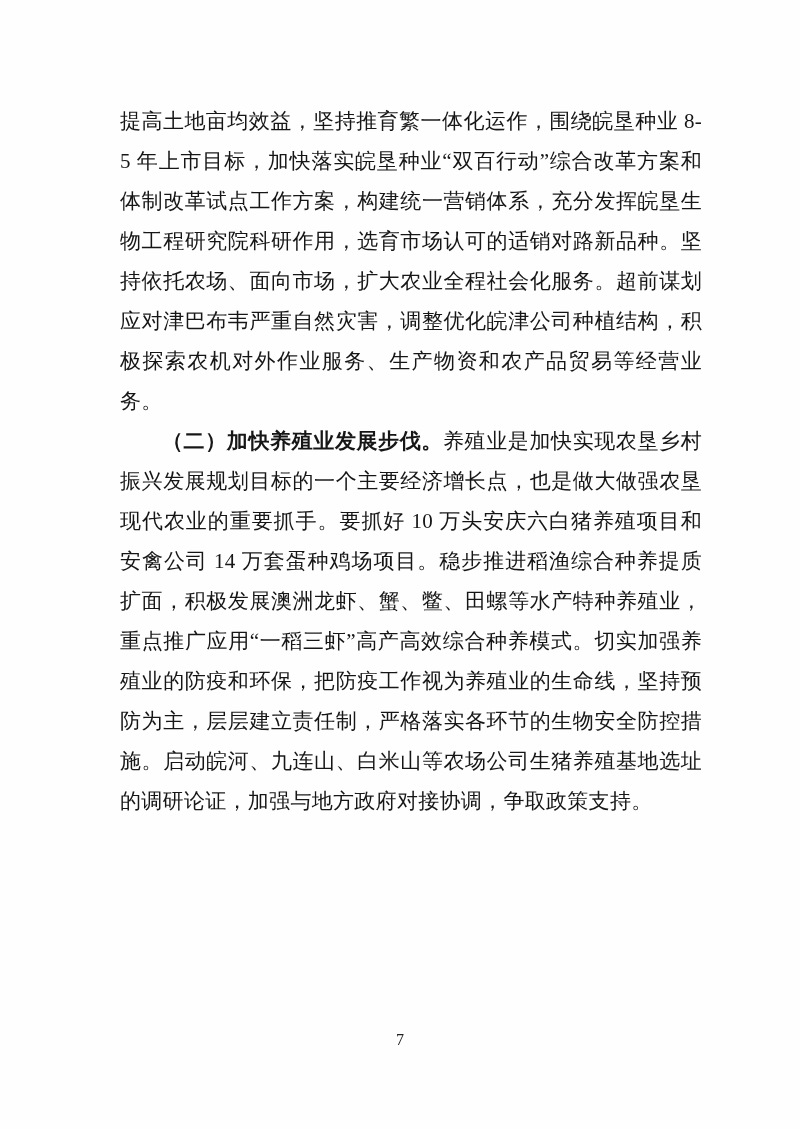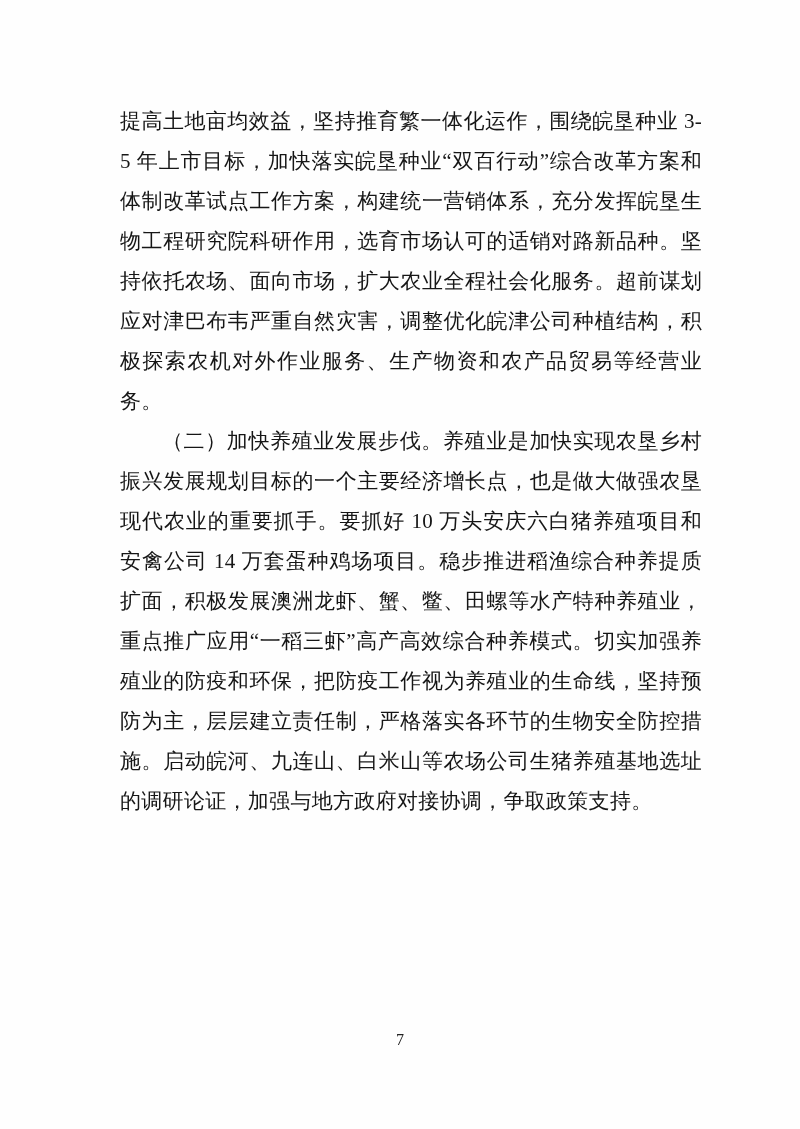--- a/index.html
+++ b/index.html
@@ -29,40 +29,40 @@
   }
   .para {
     margin: 0;
     padding: 0;
     text-indent: 0;
   }
   .para.indent {
     text-indent: 2em;
   }
   .lead {
-    font-weight: normal;
+    font-weight: bold;
   }
   .page-number {
     position: absolute;
     top: 1029px;
     left: 0;
     width: 800px;
     text-align: center;
     font-size: 16px;
     line-height: 22px;
     color: #222222;
   }
 </style>
 </head>
 <body>
 
 <div class="page">
   <div class="text-block">
 
-    <p class="para"><span>提高土地亩均效益，坚持推育繁一体化运作，围绕皖垦种业 3-5 年上市目标，加快落实皖垦种业“双百行动”综合改革方案和体制改革试点工作方案，构建统一营销体系，充分发挥皖垦生物工程研究院科研作用，选育市场认可的适销对路新品种。坚持依托农场、面向市场，扩大农业全程社会化服务。超前谋划应对津巴布韦严重自然灾害，调整优化皖津公司种植结构，积极探索农机对外作业服务、生产物资和农产品贸易等经营业务。</span></p>
+    <p class="para"><span>提高土地亩均效益，坚持推育繁一体化运作，围绕皖垦种业 8-5 年上市目标，加快落实皖垦种业“双百行动”综合改革方案和体制改革试点工作方案，构建统一营销体系，充分发挥皖垦生物工程研究院科研作用，选育市场认可的适销对路新品种。坚持依托农场、面向市场，扩大农业全程社会化服务。超前谋划应对津巴布韦严重自然灾害，调整优化皖津公司种植结构，积极探索农机对外作业服务、生产物资和农产品贸易等经营业务。</span></p>
 
     <p class="para indent"><span class="lead">（二）加快养殖业发展步伐。</span><span>养殖业是加快实现农垦乡村振兴发展规划目标的一个主要经济增长点，也是做大做强农垦现代农业的重要抓手。要抓好 10 万头安庆六白猪养殖项目和安禽公司 14 万套蛋种鸡场项目。稳步推进稻渔综合种养提质扩面，积极发展澳洲龙虾、蟹、鳖、田螺等水产特种养殖业，重点推广应用“一稻三虾”高产高效综合种养模式。切实加强养殖业的防疫和环保，把防疫工作视为养殖业的生命线，坚持预防为主，层层建立责任制，严格落实各环节的生物安全防控措施。启动皖河、九连山、白米山等农场公司生猪养殖基地选址的调研论证，加强与地方政府对接协调，争取政策支持。</span></p>
 
 
   </div>
 
   <div class="page-number">7</div>
 </div>
 
 </body></html>

